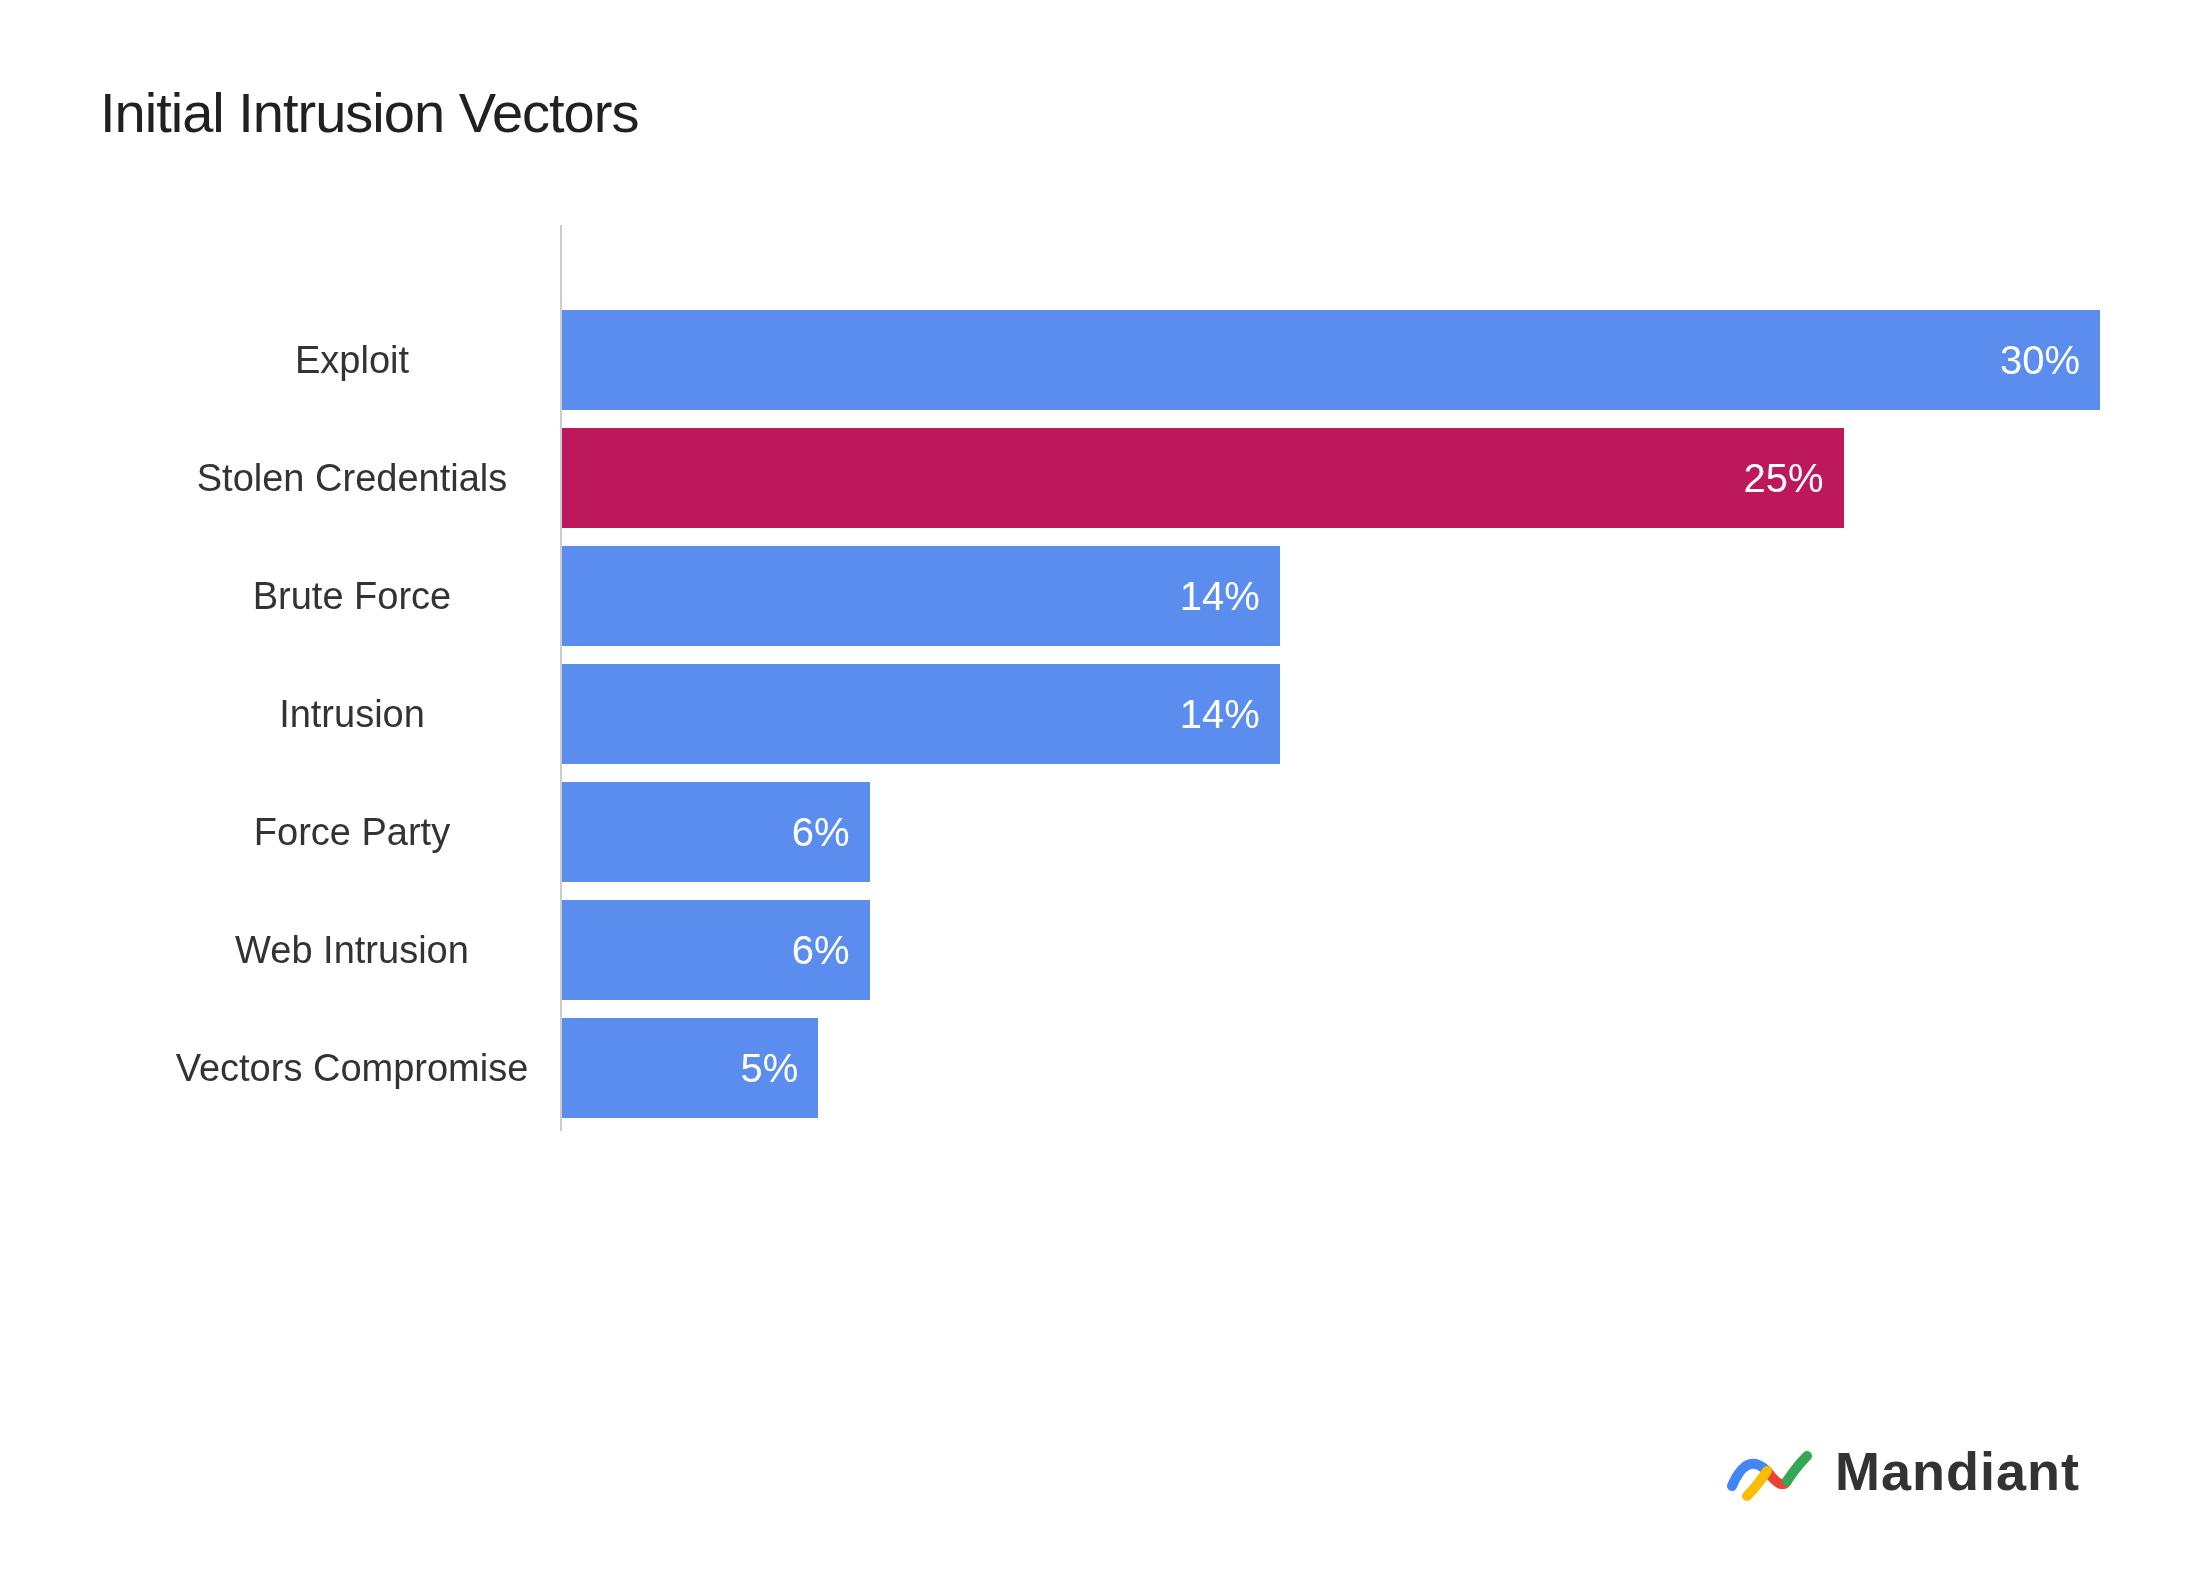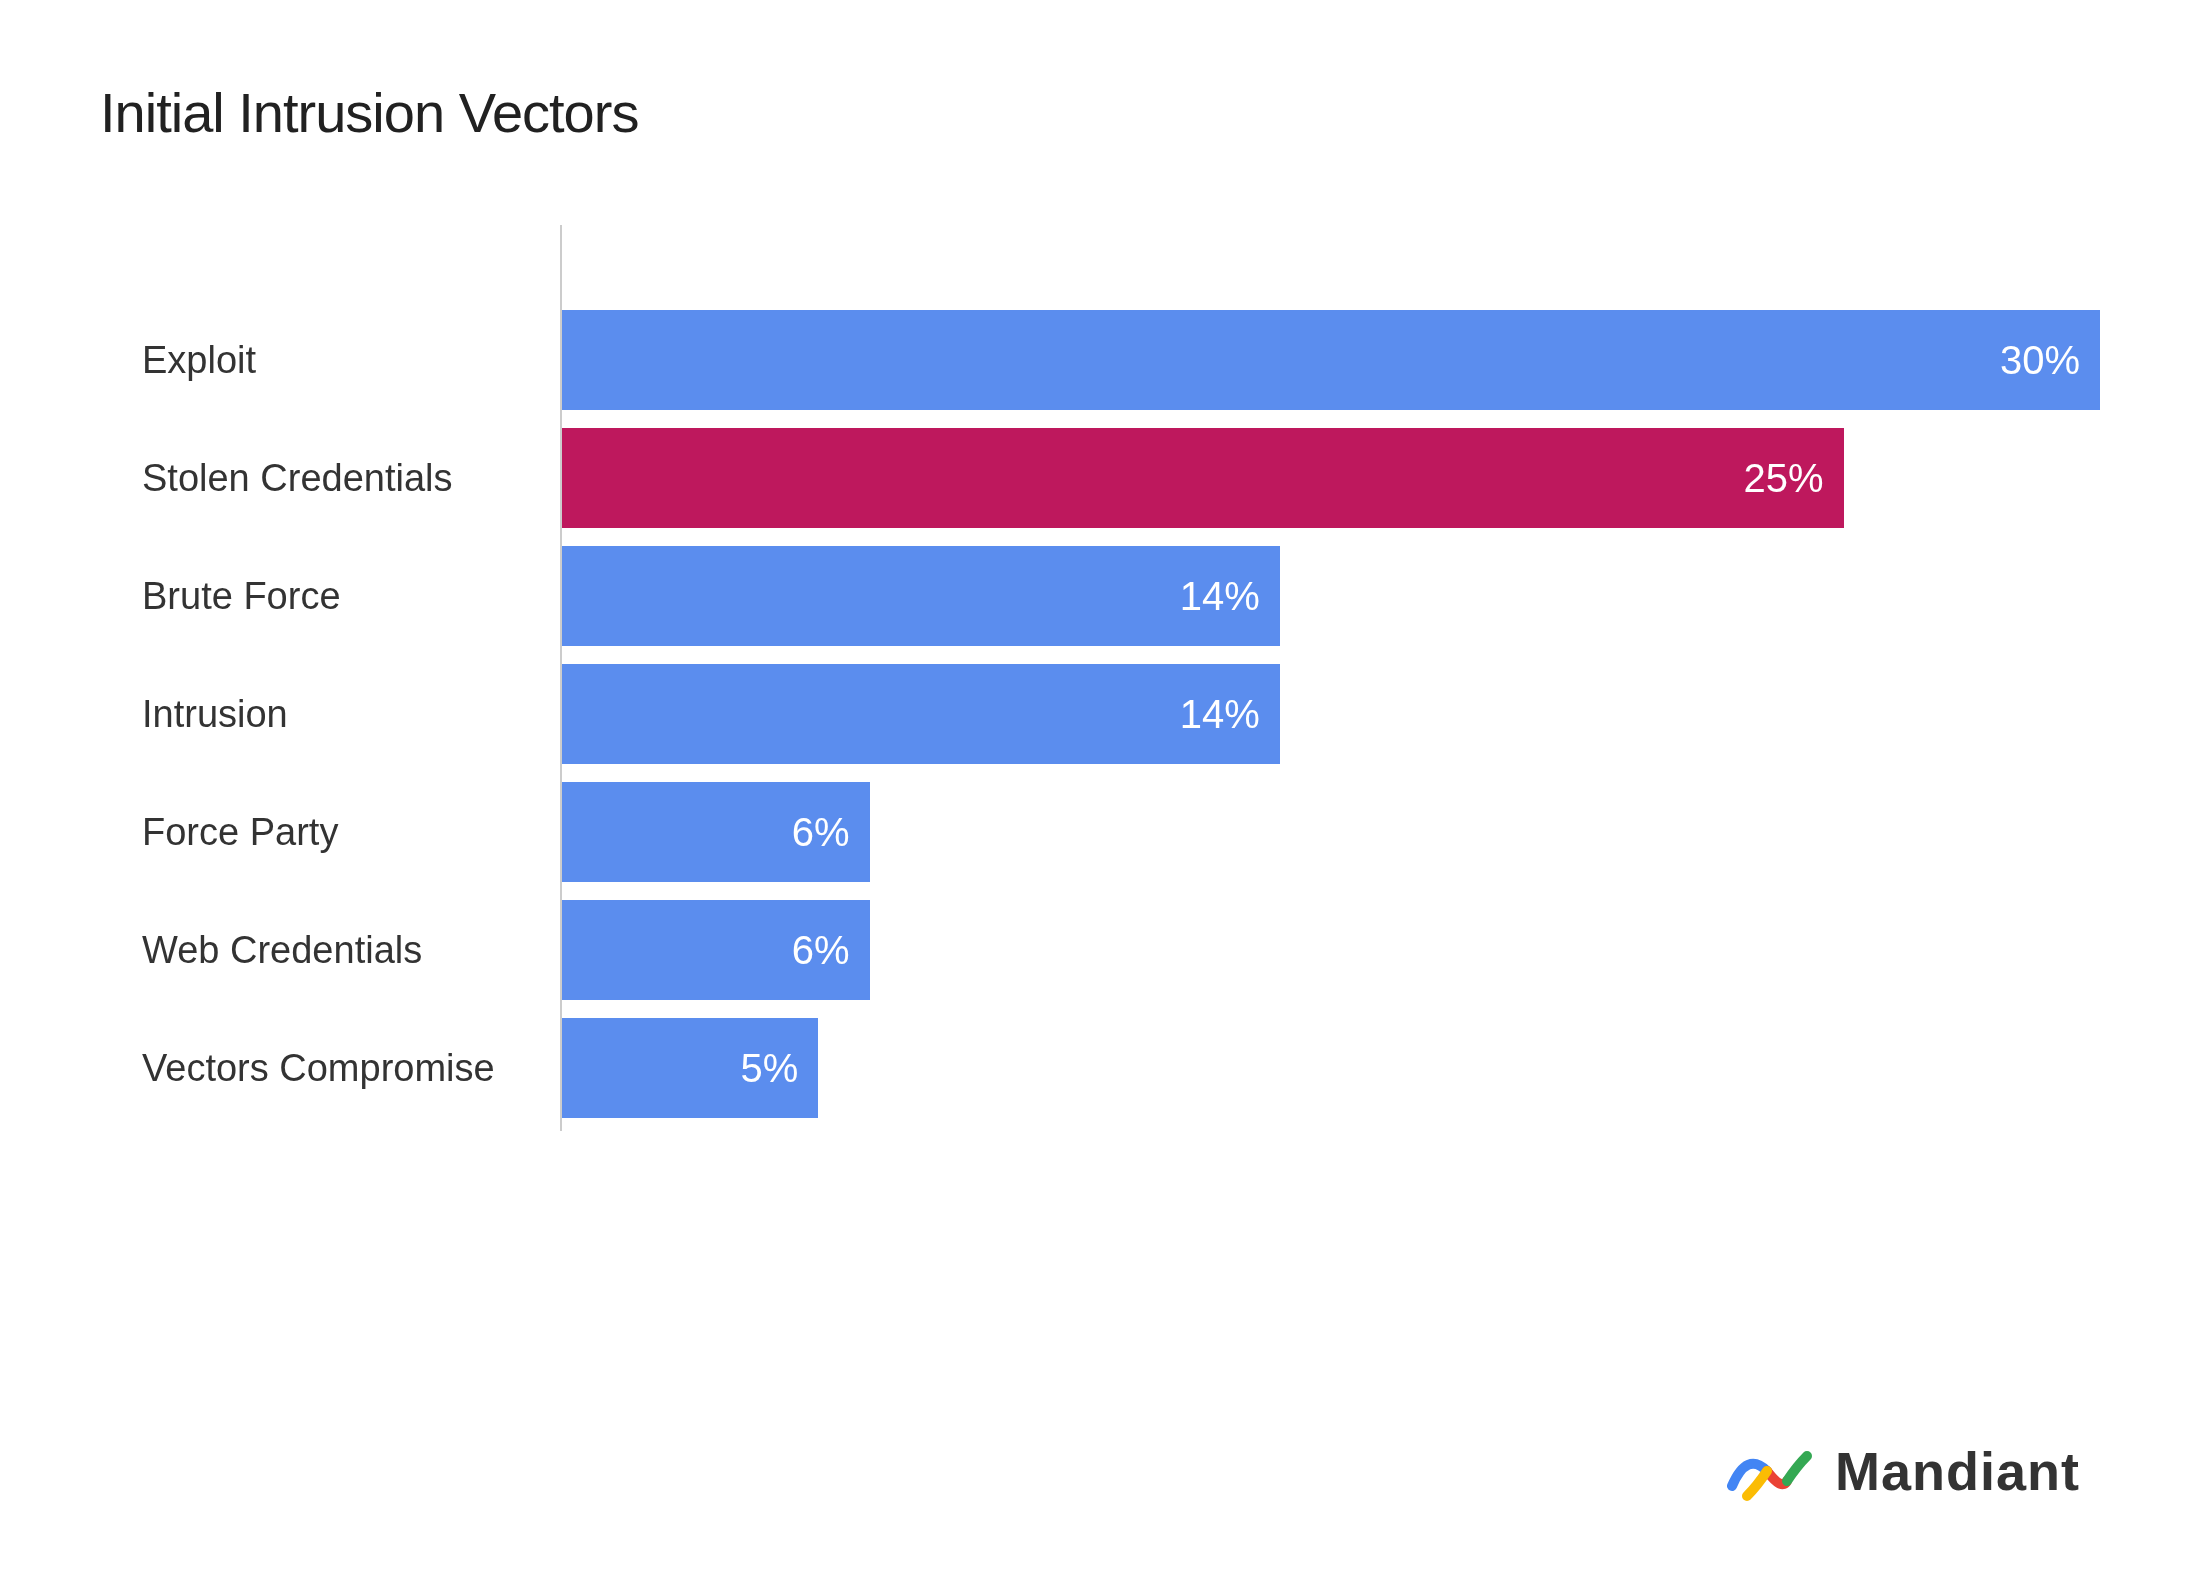--- a/index.html
+++ b/index.html
@@ -60,21 +60,21 @@
       display: flex;
       align-items: center;
       margin-bottom: 8px;
       position: relative;
       height: 110px;
     }
 
     .bar-label {
       font-size: 38px;
       color: #333333;
-      text-align: left;
+      text-align: center;
       width: 420px;
       position: absolute;
       left: -420px;
       white-space: nowrap;
     }
 
     .bar-track {
       display: flex;
       align-items: flex-end;
       height: 100px;
@@ -165,21 +165,21 @@
           </div>
           <div class="bar-row">
             <div class="bar-label">Force Party</div>
             <div class="bar-track">
               <div class="bar-fill" style="width: 20%; background: rgb(91, 141, 238);">
                 <span class="bar-value">6%</span>
               </div>
             </div>
           </div>
           <div class="bar-row">
-            <div class="bar-label">Web Credentials</div>
+            <div class="bar-label">Web Intrusion</div>
             <div class="bar-track">
               <div class="bar-fill" style="width: 20%; background: rgb(91, 141, 238);">
                 <span class="bar-value">6%</span>
               </div>
             </div>
           </div>
           <div class="bar-row">
             <div class="bar-label">Vectors Compromise</div>
             <div class="bar-track">
               <div class="bar-fill" style="width: 16.6667%; background: rgb(91, 141, 238);">

